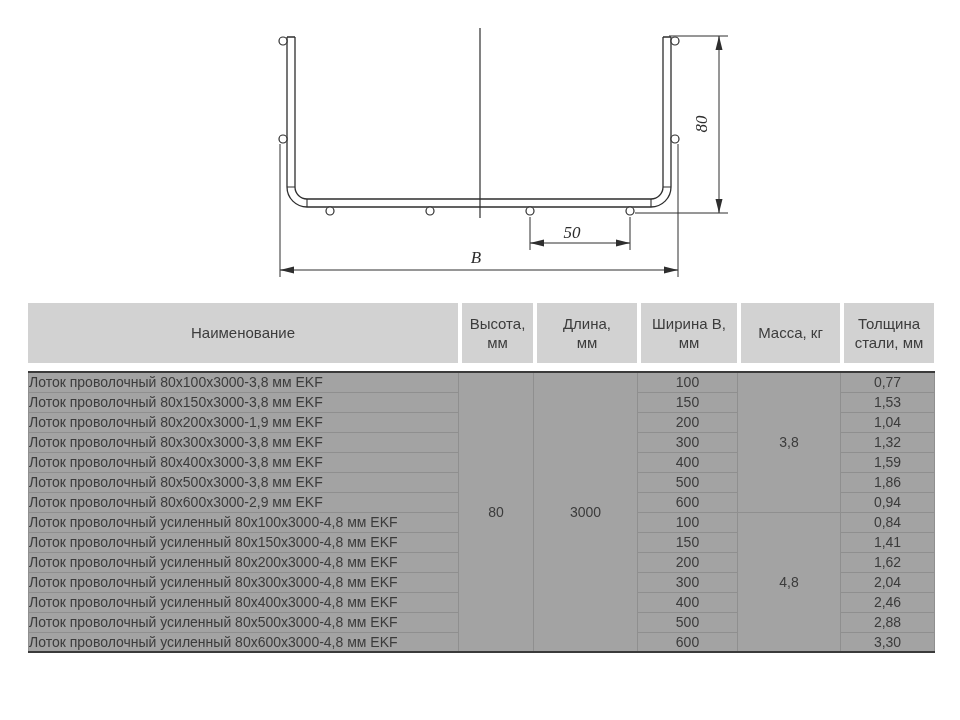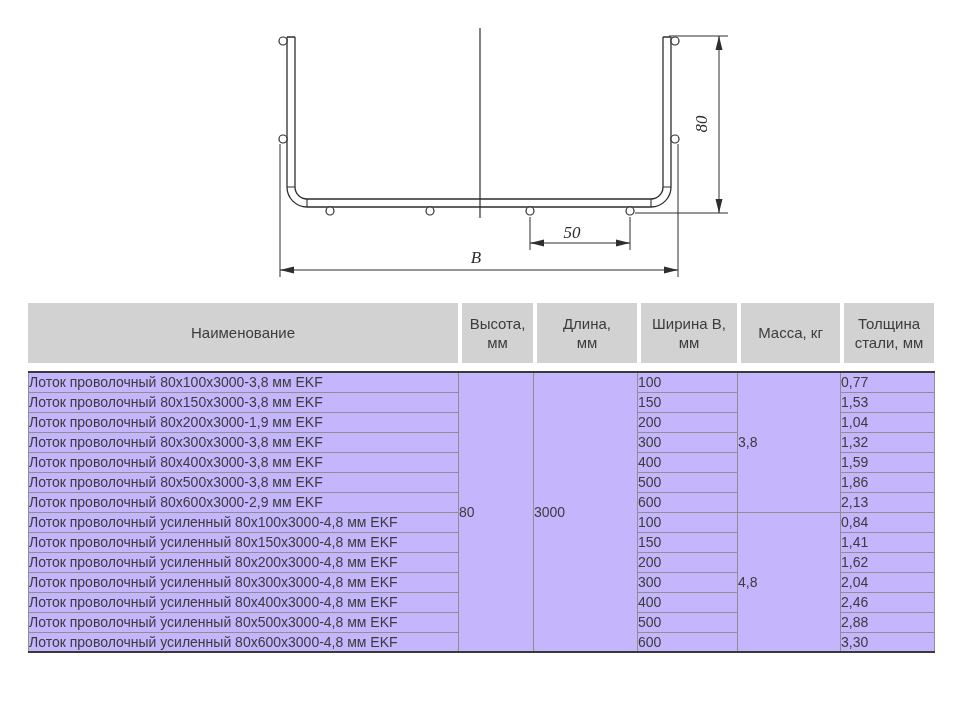--- a/index.html
+++ b/index.html
@@ -54,25 +54,25 @@
     border-collapse: collapse;
     table-layout: fixed;
     font-size: 14px;
     color: #3b3b3b;
   }
   table.spec td {
     border: 1px solid #8f8f8f;
     height: 20px;
     padding: 0;
     vertical-align: middle;
-    background: #c4b5fd;
+    background: #a3a3a3;
   }
   table.spec { border-top: 2px solid #3a3a3a; border-bottom: 2px solid #3a3a3a; }
   td.name { text-align: left; padding-left: 6px; }
-  td.num  { }
+  td.num  { text-align: center; }
 </style>
 </head>
 <body>
 
 <div class="sheet">
 
   <div class="diagram-wrap">
     <svg class="diagram" width="960" height="300" viewBox="0 0 960 300">
 
       <path d="M 287,37 V 187 a 20,20 0 0 0 20,20 H 651 a 20,20 0 0 0 20,-20 V 37" fill="none" stroke="currentColor" stroke-width="1.3"></path>
@@ -167,21 +167,21 @@
         <td class="num">1,59</td>
       </tr>
       <tr>
         <td class="name">Лоток проволочный 80х500х3000-3,8 мм EKF</td>
         <td class="num">500</td>
         <td class="num">1,86</td>
       </tr>
       <tr>
         <td class="name">Лоток проволочный 80х600х3000-2,9 мм EKF</td>
         <td class="num">600</td>
-        <td class="num">2,13</td>
+        <td class="num">0,94</td>
       </tr>
       <tr>
         <td class="name">Лоток проволочный усиленный 80х100х3000-4,8 мм EKF</td>
         <td class="num">100</td>
         <td class="num" rowspan="7">4,8</td>
         <td class="num">0,84</td>
       </tr>
       <tr>
         <td class="name">Лоток проволочный усиленный 80х150х3000-4,8 мм EKF</td>
         <td class="num">150</td>

